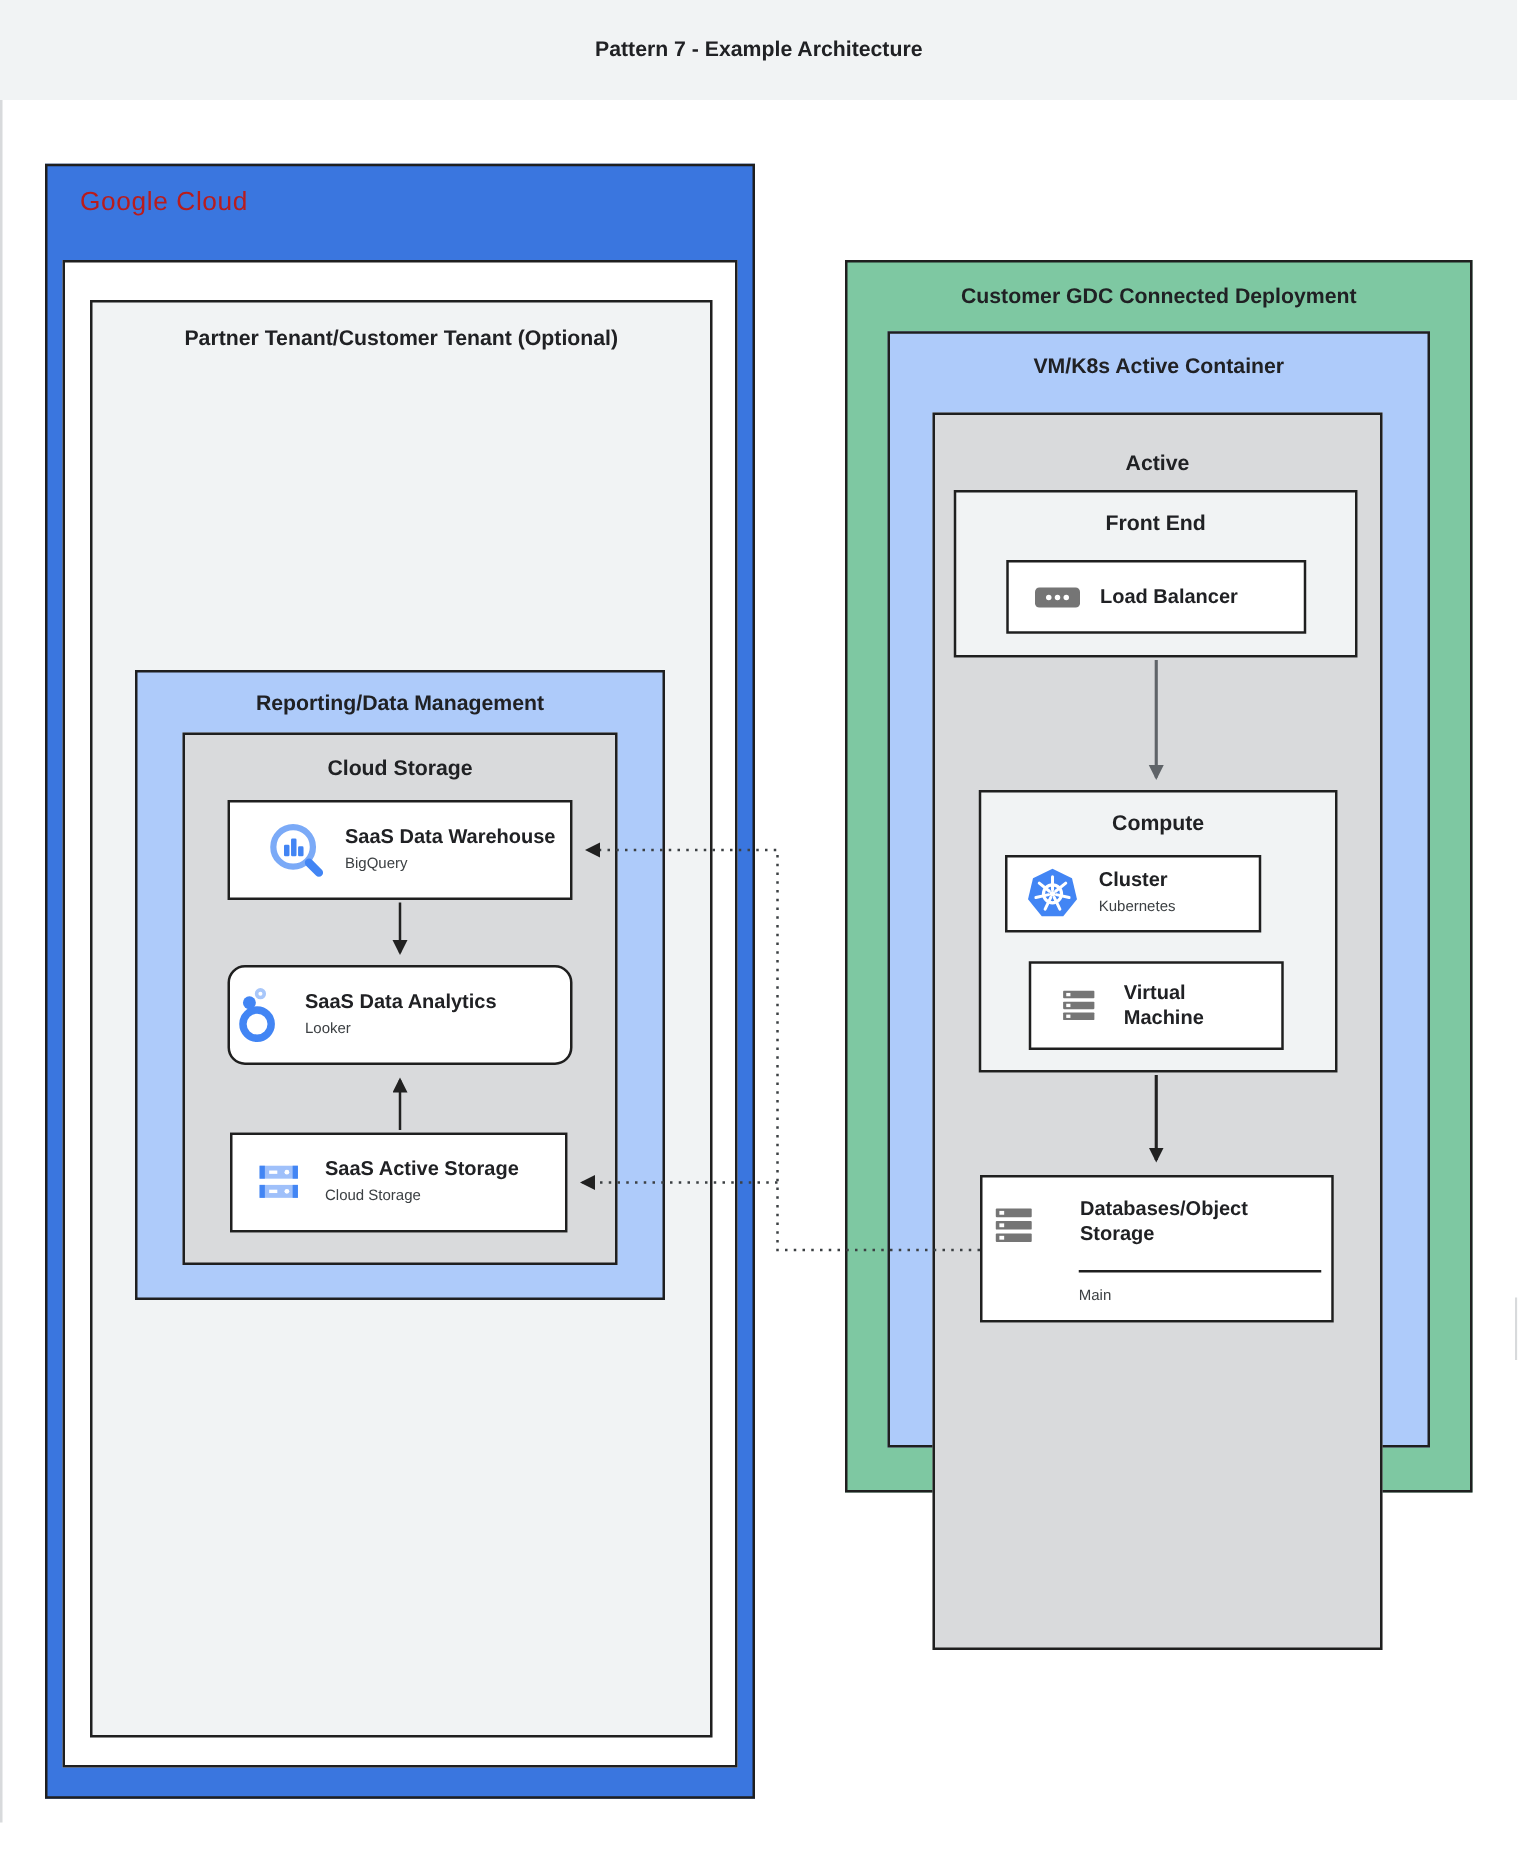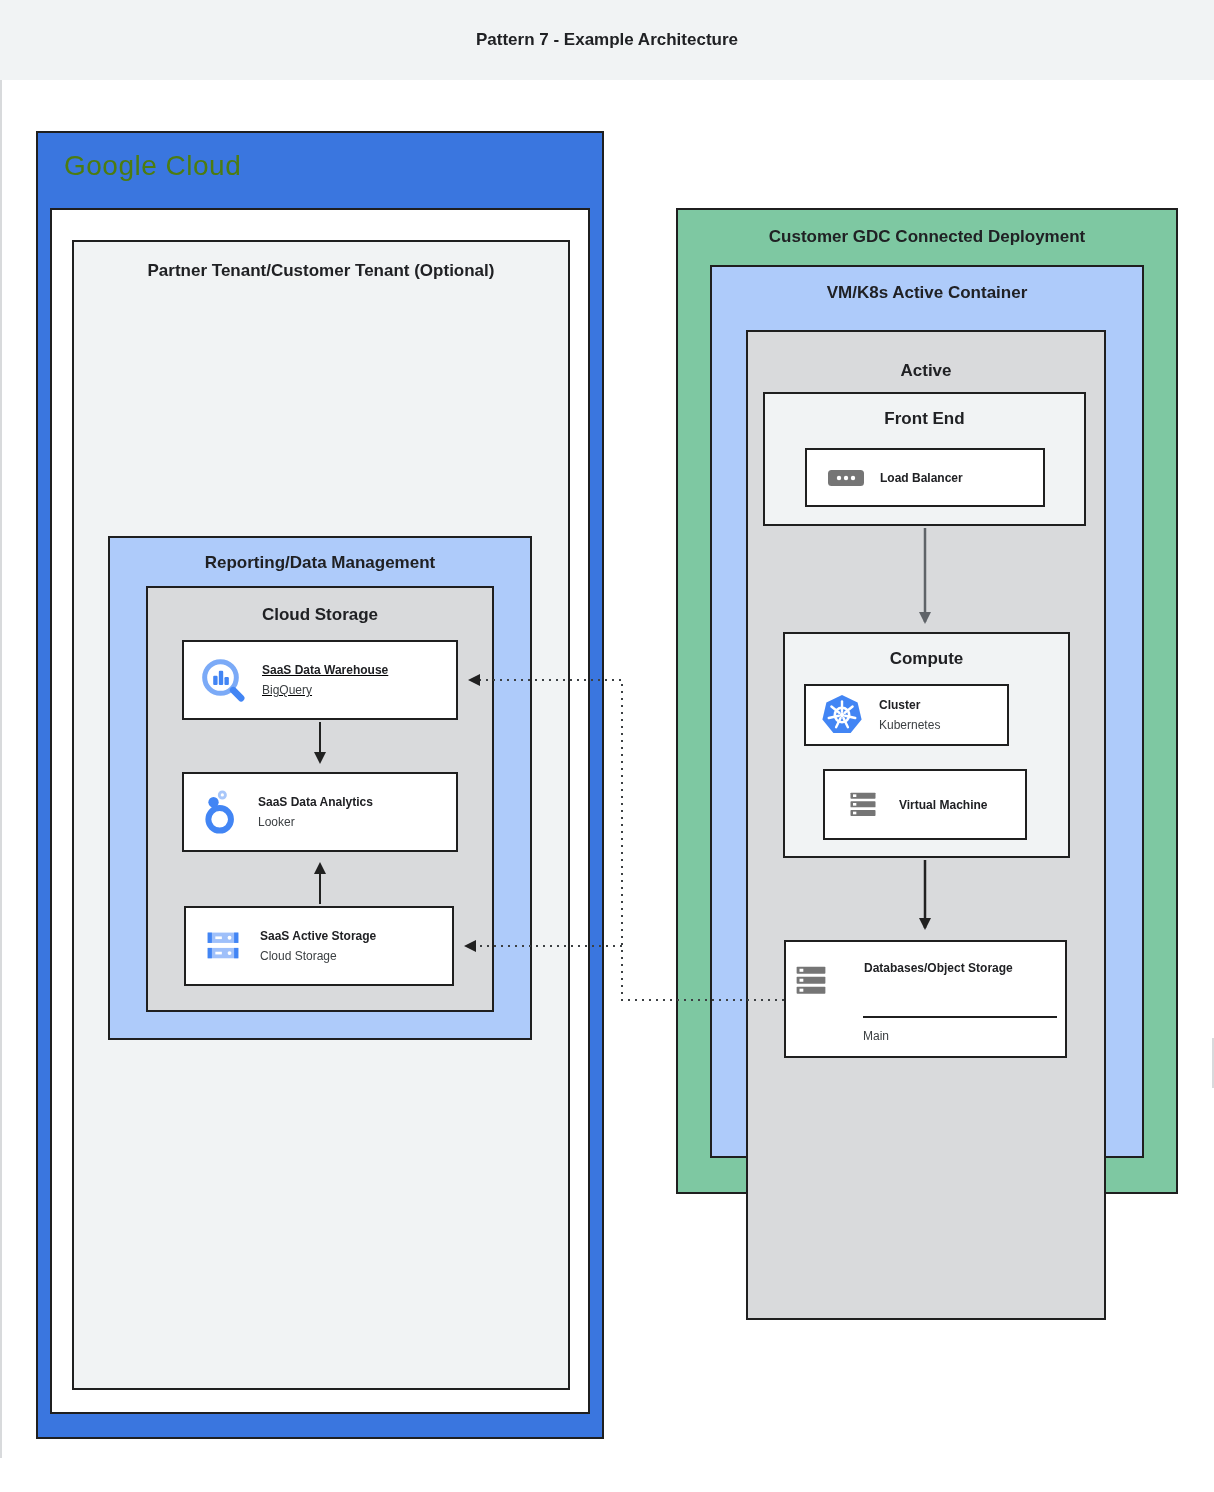--- a/index.html
+++ b/index.html
@@ -11,23 +11,23 @@
             display:flex;align-items:center;justify-content:center;}
   .titlebar span{font-size:17px;font-weight:bold;color:#202124;}
   
   .edge{width:2px;background:#d8dadc;}
   
   .box{border:2px solid #1f1f1f;text-align:center;}
   .grouplabel{display:inline-block;font-size:17px;font-weight:bold;color:#202124;}
   
   .node{background:#ffffff;border:2px solid #1f1f1f;display:flex;align-items:center;text-align:left;}
   .node .txt{display:flex;flex-direction:column;}
-  .t{font-size:12px;font-weight:bold;color:#202124;line-height:20px;}
+  .t{font-size:16px;font-weight:bold;color:#202124;line-height:20px;}
   .s{font-size:12px;font-weight:normal;color:#3c4043;line-height:20px;}
-  .logo{position:absolute;left:64px;top:150px;color:#4d7c0f;font-size:28px;letter-spacing:.5px;}
+  .logo{position:absolute;left:64px;top:150px;color:#b91c1c;font-size:21px;letter-spacing:.5px;}
   .overlay{position:absolute;left:0;top:0;pointer-events:none;}
   .divline{position:absolute;height:2px;background:#1f1f1f;}
 </style>
 </head>
 <body>
 
 <div class="canvas">
 
   <div class="abs titlebar">
     <span>Pattern 7 - Example Architecture</span>
@@ -48,35 +48,35 @@
   </div>
 
   <div class="abs box" style="left:108px;top:536px;width:424px;height:504px;background:#aecbfa;padding-top:15px;">
     <span class="grouplabel">Reporting/Data Management</span>
   </div>
 
   <div class="abs box" style="left:146px;top:586px;width:348px;height:426px;background:#d9dadc;padding-top:17px;">
     <span class="grouplabel">Cloud Storage</span>
   </div>
 
-  <div class="abs node" style="left:182px;top:640px;width:276px;height:80px;padding-left:14px;gap:14px;text-decoration:underline;">
+  <div class="abs node" style="left:182px;top:640px;width:276px;height:80px;padding-left:28px;gap:14px;">
     <svg width="50" height="50" viewBox="0 0 24 24">
       <circle cx="10.8" cy="10.8" r="7.6" fill="none" stroke="#7baaf7" stroke-width="2.4"></circle>
       <path d="M16.9 16.9 L20.7 20.7" stroke="#4285f4" stroke-width="3.2" stroke-linecap="round"></path>
       <rect x="7.3" y="10" width="2.1" height="4.4" rx="0.5" fill="#4285f4"></rect>
       <rect x="10" y="7.6" width="2.1" height="6.8" rx="0.5" fill="#4285f4"></rect>
       <rect x="12.7" y="10.6" width="2.1" height="3.8" rx="0.5" fill="#4285f4"></rect>
     </svg>
     <div class="txt">
       <span class="t">SaaS Data Warehouse</span>
       <span class="s">BigQuery</span>
     </div>
   </div>
 
-  <div class="abs node" style="left:182px;top:772px;width:276px;height:80px;padding-left:14px;gap:14px;">
+  <div class="abs node" style="left:182px;top:772px;width:276px;height:80px;gap:14px;border-radius:14px;">
     <svg width="46" height="46" viewBox="0 0 24 24">
       <circle cx="11.3" cy="15.8" r="5.9" fill="none" stroke="#4285f4" stroke-width="3.1"></circle>
       <circle cx="8.1" cy="6.9" r="2.7" fill="#4285f4"></circle>
       <circle cx="12.7" cy="3.1" r="1.6" fill="none" stroke="#a8c7fa" stroke-width="1.5"></circle>
     </svg>
     <div class="txt">
       <span class="t">SaaS Data Analytics</span>
       <span class="s">Looker</span>
     </div>
   </div>

